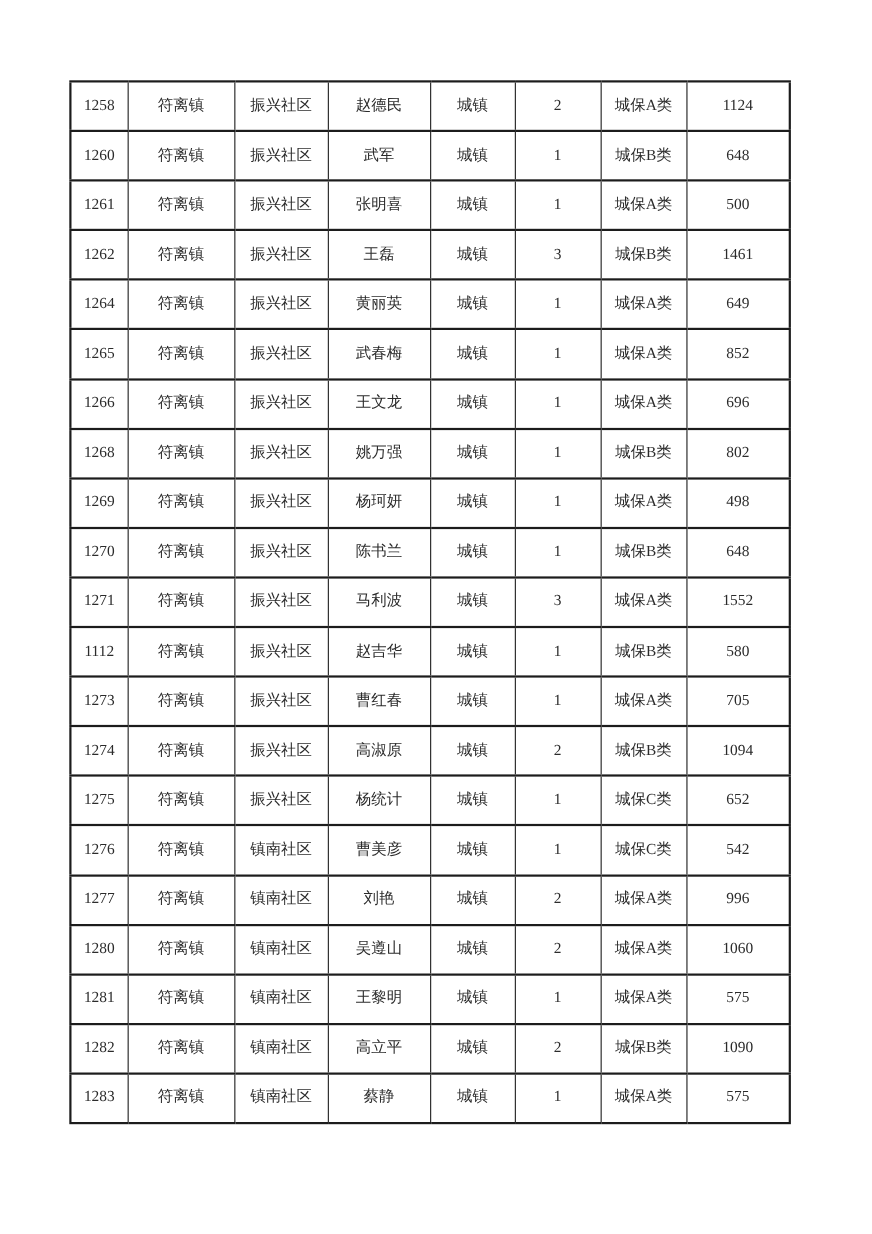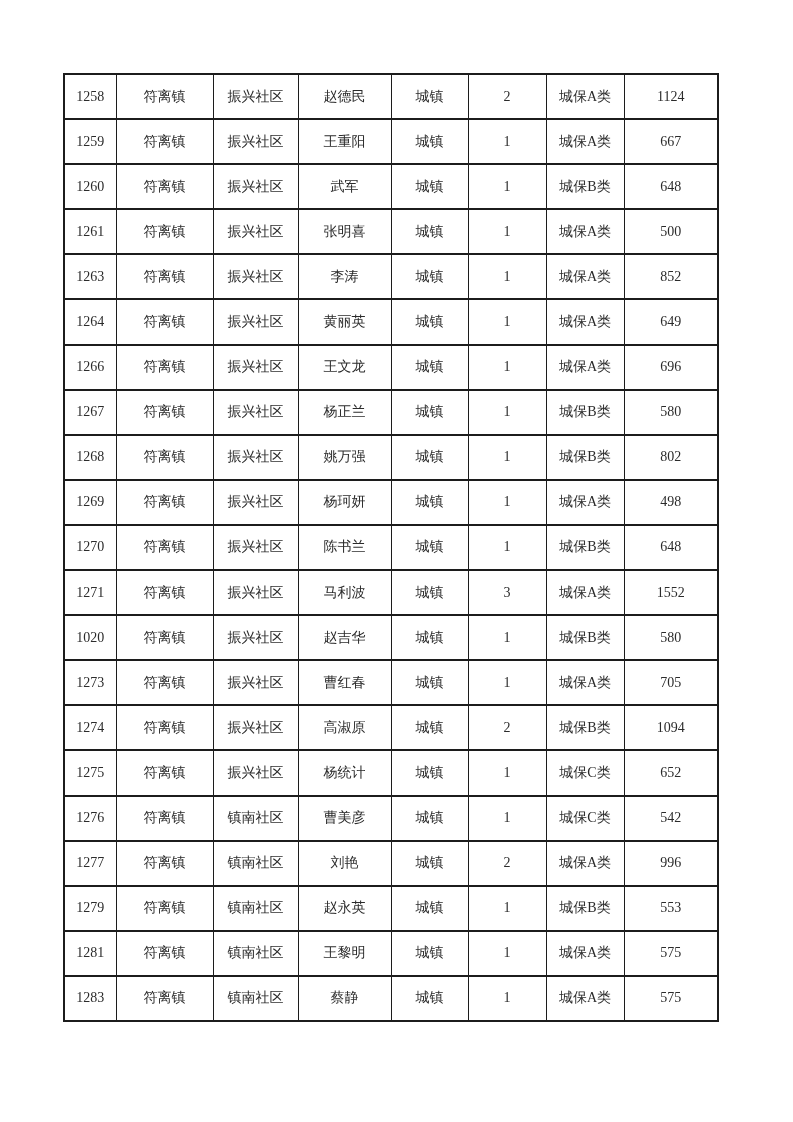--- a/index.html
+++ b/index.html
@@ -77,90 +77,80 @@
           <td>1258</td>
           <td>符离镇</td>
           <td>振兴社区</td>
           <td>赵德民</td>
           <td>城镇</td>
           <td>2</td>
           <td>城保A类</td>
           <td>1124</td>
         </tr>
         <tr>
-          <td>1259</td>
-          <td>符离镇</td>
-          <td>振兴社区</td>
-          <td>王重阳</td>
-          <td>城镇</td>
-          <td>1</td>
-          <td>城保A类</td>
-          <td>667</td>
-        </tr>
-        <tr>
           <td>1260</td>
           <td>符离镇</td>
           <td>振兴社区</td>
           <td>武军</td>
           <td>城镇</td>
           <td>1</td>
           <td>城保B类</td>
           <td>648</td>
         </tr>
         <tr>
           <td>1261</td>
           <td>符离镇</td>
           <td>振兴社区</td>
           <td>张明喜</td>
           <td>城镇</td>
           <td>1</td>
           <td>城保A类</td>
           <td>500</td>
         </tr>
         <tr>
-          <td>1263</td>
-          <td>符离镇</td>
-          <td>振兴社区</td>
-          <td>李涛</td>
+          <td>1262</td>
+          <td>符离镇</td>
+          <td>振兴社区</td>
+          <td>王磊</td>
+          <td>城镇</td>
+          <td>3</td>
+          <td>城保B类</td>
+          <td>1461</td>
+        </tr>
+        <tr>
+          <td>1264</td>
+          <td>符离镇</td>
+          <td>振兴社区</td>
+          <td>黄丽英</td>
+          <td>城镇</td>
+          <td>1</td>
+          <td>城保A类</td>
+          <td>649</td>
+        </tr>
+        <tr>
+          <td>1265</td>
+          <td>符离镇</td>
+          <td>振兴社区</td>
+          <td>武春梅</td>
           <td>城镇</td>
           <td>1</td>
           <td>城保A类</td>
           <td>852</td>
         </tr>
         <tr>
-          <td>1264</td>
-          <td>符离镇</td>
-          <td>振兴社区</td>
-          <td>黄丽英</td>
-          <td>城镇</td>
-          <td>1</td>
-          <td>城保A类</td>
-          <td>649</td>
-        </tr>
-        <tr>
           <td>1266</td>
           <td>符离镇</td>
           <td>振兴社区</td>
           <td>王文龙</td>
           <td>城镇</td>
           <td>1</td>
           <td>城保A类</td>
           <td>696</td>
         </tr>
         <tr>
-          <td>1267</td>
-          <td>符离镇</td>
-          <td>振兴社区</td>
-          <td>杨正兰</td>
-          <td>城镇</td>
-          <td>1</td>
-          <td>城保B类</td>
-          <td>580</td>
-        </tr>
-        <tr>
           <td>1268</td>
           <td>符离镇</td>
           <td>振兴社区</td>
           <td>姚万强</td>
           <td>城镇</td>
           <td>1</td>
           <td>城保B类</td>
           <td>802</td>
         </tr>
         <tr>
@@ -187,21 +177,21 @@
           <td>1271</td>
           <td>符离镇</td>
           <td>振兴社区</td>
           <td>马利波</td>
           <td>城镇</td>
           <td>3</td>
           <td>城保A类</td>
           <td>1552</td>
         </tr>
         <tr>
-          <td>1020</td>
+          <td>1112</td>
           <td>符离镇</td>
           <td>振兴社区</td>
           <td>赵吉华</td>
           <td>城镇</td>
           <td>1</td>
           <td>城保B类</td>
           <td>580</td>
         </tr>
         <tr>
           <td>1273</td>
@@ -247,38 +237,48 @@
           <td>1277</td>
           <td>符离镇</td>
           <td>镇南社区</td>
           <td>刘艳</td>
           <td>城镇</td>
           <td>2</td>
           <td>城保A类</td>
           <td>996</td>
         </tr>
         <tr>
-          <td>1279</td>
-          <td>符离镇</td>
-          <td>镇南社区</td>
-          <td>赵永英</td>
-          <td>城镇</td>
-          <td>1</td>
-          <td>城保B类</td>
-          <td>553</td>
+          <td>1280</td>
+          <td>符离镇</td>
+          <td>镇南社区</td>
+          <td>吴遵山</td>
+          <td>城镇</td>
+          <td>2</td>
+          <td>城保A类</td>
+          <td>1060</td>
         </tr>
         <tr>
           <td>1281</td>
           <td>符离镇</td>
           <td>镇南社区</td>
           <td>王黎明</td>
           <td>城镇</td>
           <td>1</td>
           <td>城保A类</td>
           <td>575</td>
+        </tr>
+        <tr>
+          <td>1282</td>
+          <td>符离镇</td>
+          <td>镇南社区</td>
+          <td>高立平</td>
+          <td>城镇</td>
+          <td>2</td>
+          <td>城保B类</td>
+          <td>1090</td>
         </tr>
         <tr>
           <td>1283</td>
           <td>符离镇</td>
           <td>镇南社区</td>
           <td>蔡静</td>
           <td>城镇</td>
           <td>1</td>
           <td>城保A类</td>
           <td>575</td>

